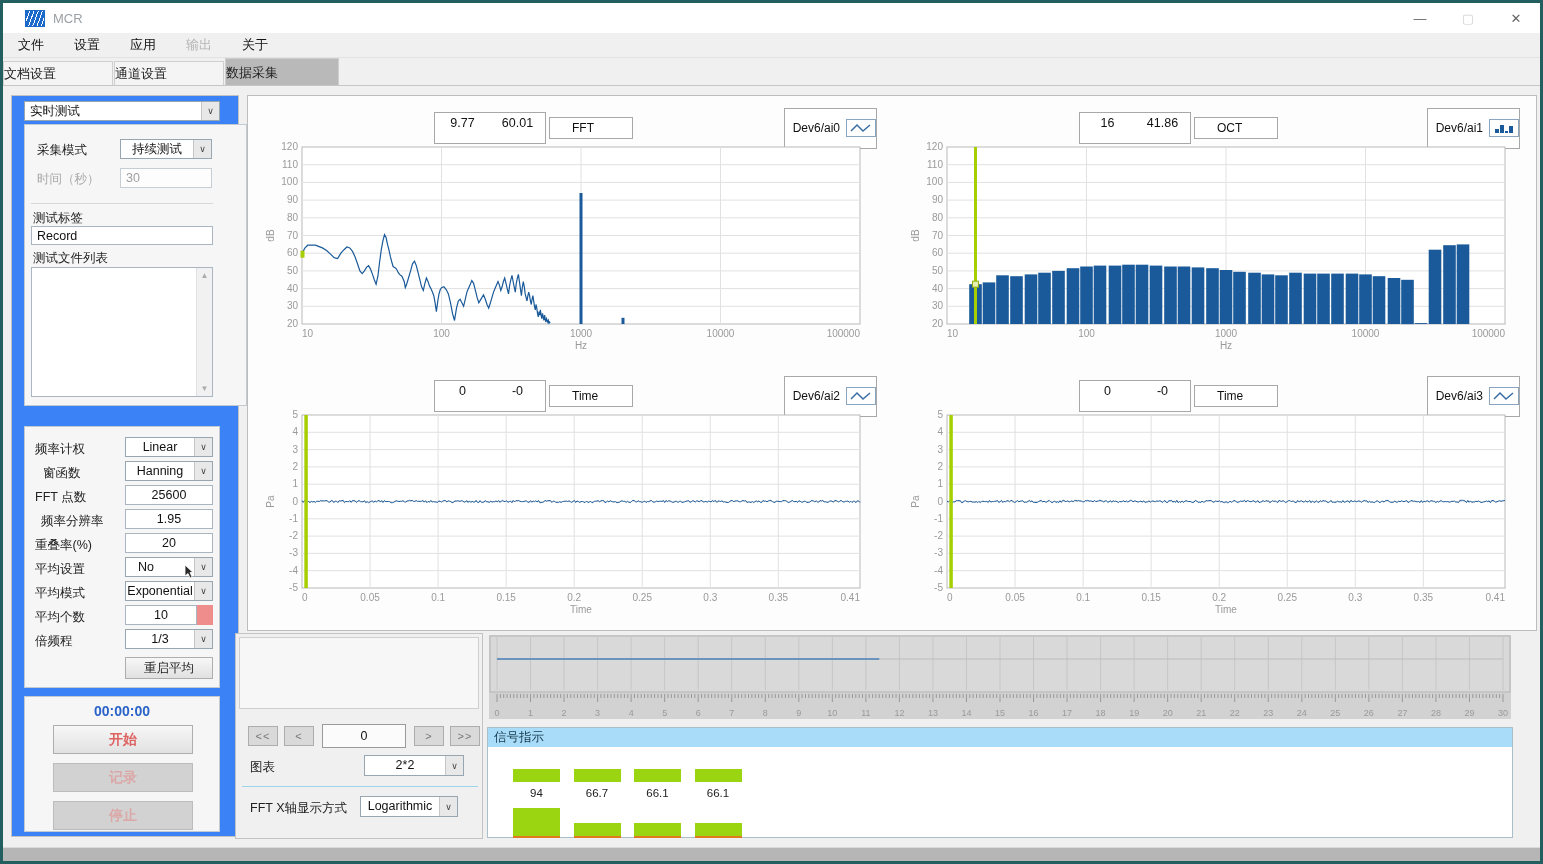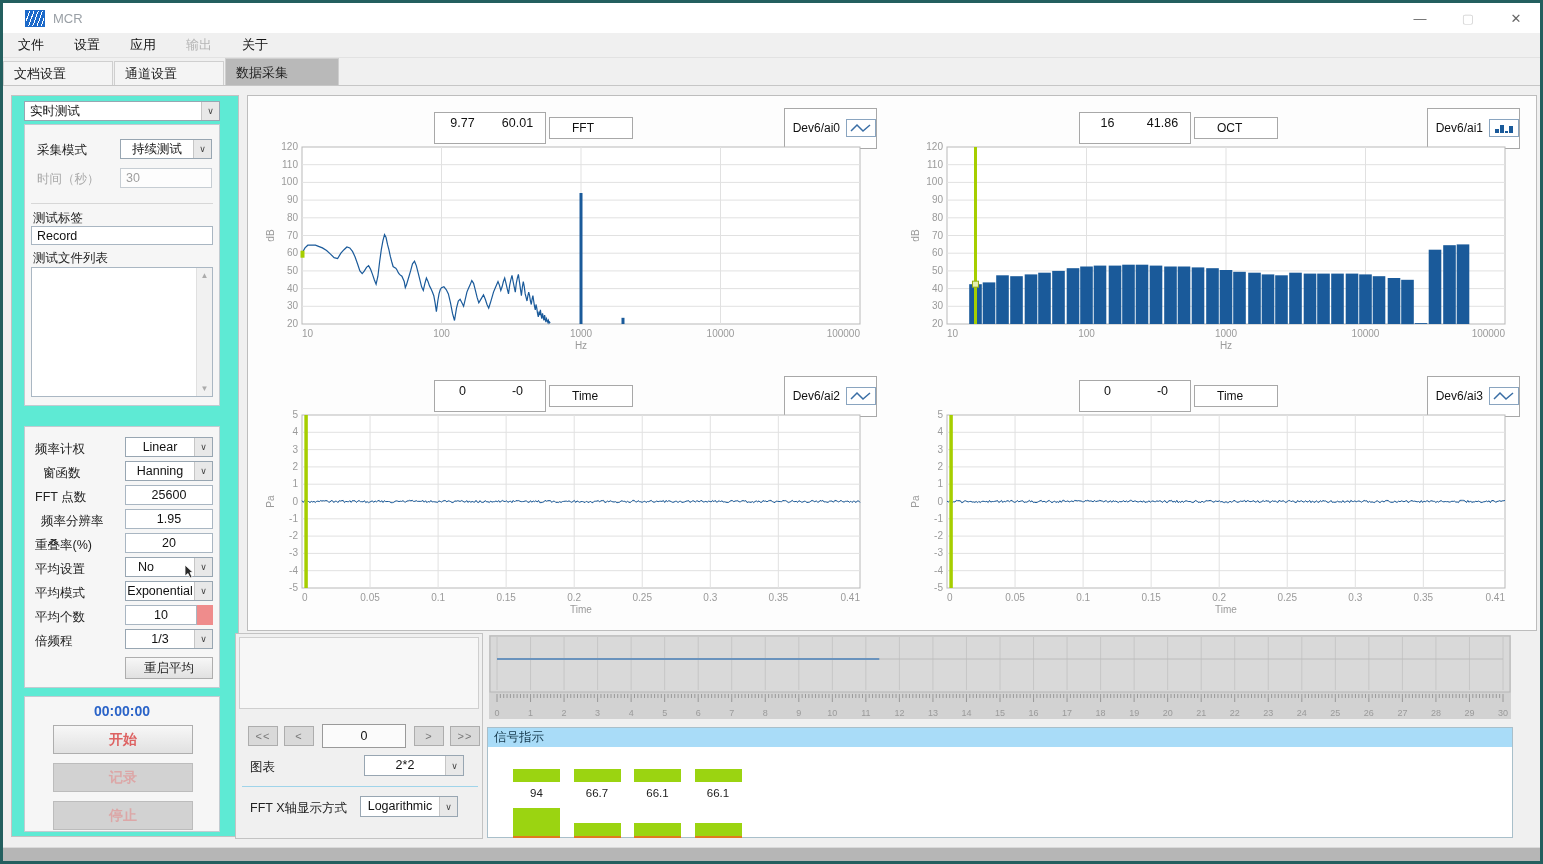--- a/index.html
+++ b/index.html
@@ -10,25 +10,25 @@
   .title{color:#9aa0a6;font-size:13px;}
   .wctrls{margin-left:auto;display:flex;}
   .wbtn{width:48px;height:30px;display:flex;align-items:center;justify-content:center;color:#666;font-size:13px;cursor:default;}
   .wbtn.max{color:#d0d0d0;}
   
   .menubar{height:24px;background:#f0f0f0;display:flex;align-items:center;font-size:13px;border-bottom:1px solid #e2e2e2;}
   .mitem{padding:0 15px;color:#141414;}
   .mitem.disabled{color:#b5b5b5;}
   
   .tabstrip{height:27px;display:flex;align-items:flex-end;background:#f0f0f0;border-bottom:1px solid #c6c6c6;}
-  .tab{width:110px;height:24px;line-height:24px;box-sizing:border-box;padding-left:10px;font-size:13px;background:#f4f4f4;border:1px solid #cfcfcf;border-bottom:none;color:#222;margin-right:1px;}
+  .tab{width:110px;height:24px;line-height:24px;box-sizing:border-box;font-size:13px;background:#f4f4f4;border:1px solid #cfcfcf;border-bottom:none;color:#222;margin-right:1px;}
   .tab.active{background:#b9b9b9;height:27px;line-height:27px;width:114px;}
   
   .content{position:relative;height:767px;}
-  .panel{position:absolute;box-sizing:border-box;background:#5eead4;border:1px solid #c3c3c3;}
+  .panel{position:absolute;box-sizing:border-box;background:#3b82f6;border:1px solid #c3c3c3;}
   .lbl{position:absolute;font-size:12.5px;color:#222;white-space:nowrap;}
   .lbl.dim{color:#a8a8a8;}
   .gbox{position:absolute;box-sizing:border-box;border:1px solid #c2cbd1;background:#f6f6f6;}
   .combo{position:absolute;box-sizing:border-box;background:#fff;border:1px solid #98a6b2;display:flex;}
   .combo .cv{flex:1;text-align:center;font-size:12.5px;line-height:18px;color:#111;overflow:hidden;}
   .combo .cv.left{text-align:left;padding-left:5px;}
   .combo .cb{width:17px;background:#e8e8e8;border-left:1px solid #c6c6c6;display:flex;align-items:center;justify-content:center;}
   .combo .cb::after{content:"∨";font-size:9px;color:#444;}
   .field{position:absolute;box-sizing:border-box;background:#fff;border:1px solid #a9b6c2;font-size:12.5px;color:#111;padding:0 5px;line-height:18px;}
   .field.center{text-align:center;}
@@ -102,21 +102,21 @@
 
   <div class="content">
 
     <div class="panel" style="left:8px;top:9px;width:228px;height:742px;">
 
       <div class="combo" style="left:12px;top:5px;width:196px;height:20px;">
         <span class="cv left">实时测试</span>
         <span class="cb"></span>
       </div>
 
-      <div class="gbox" style="left:12px;top:28px;width:196px;height:282px;">
+      <div class="gbox" style="left:12px;top:28px;width:223px;height:282px;">
         <span class="lbl" style="left:12px;top:17px;">采集模式</span>
         <div class="combo" style="left:95px;top:14px;width:92px;height:20px;">
           <span class="cv">持续测试</span>
           <span class="cb"></span>
         </div>
         <span class="lbl dim" style="left:12px;top:46px;">时间（秒）</span>
         <div class="field dim" style="left:95px;top:43px;width:92px;height:20px;">30</div>
         <div class="sep" style="left:6px;top:78px;width:182px;"></div>
         <span class="lbl" style="left:8px;top:85px;">测试标签</span>
         <div class="field" style="left:6px;top:101px;width:182px;height:19px;">Record</div>

